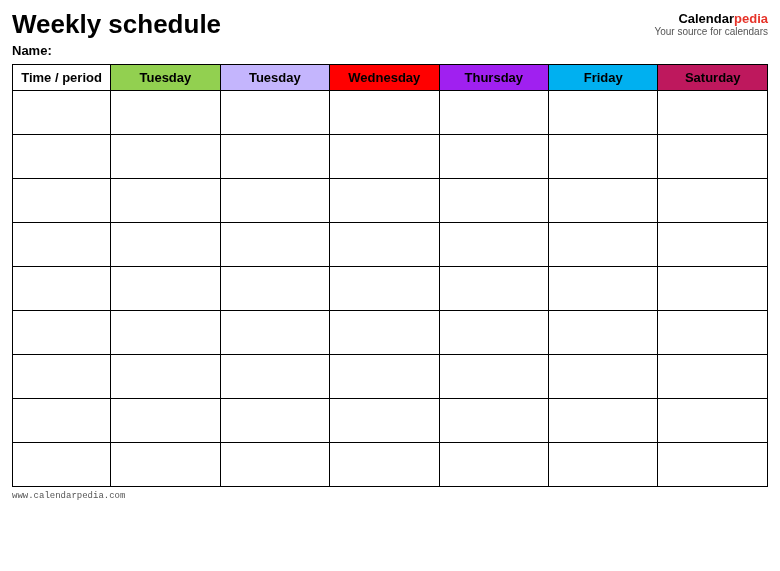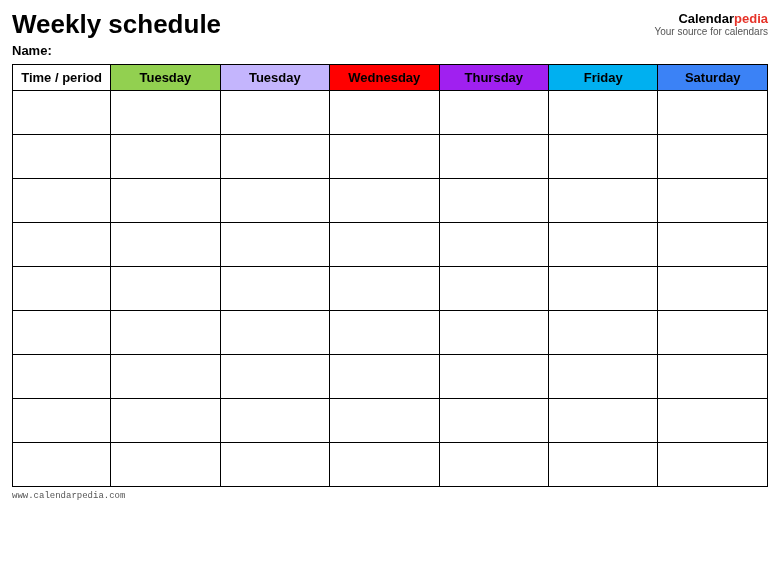--- a/index.html
+++ b/index.html
@@ -92,21 +92,21 @@
     .col-time {
       width: 13%;
       background: #fff;
     }
 
     .col-monday { background: #92d050; }
     .col-tuesday { background: #c4b5fd; }
     .col-wednesday { background: #ff0000; color: #fff; }
     .col-thursday { background: #a020f0; color: #fff; }
     .col-friday { background: #00b0f0; }
-    .col-saturday { background: #3b82f6; }
+    .col-saturday { background: #be185d; }
 
     .schedule-table td.time-cell {
       background: #fff;
     }
 
     .schedule-table td.data-cell {
       background: #fff;
     }
 
     .footer {

